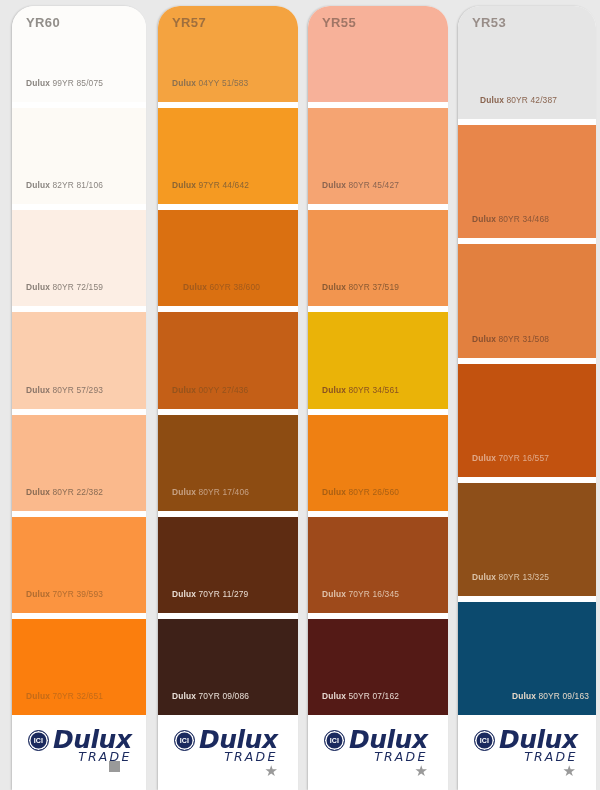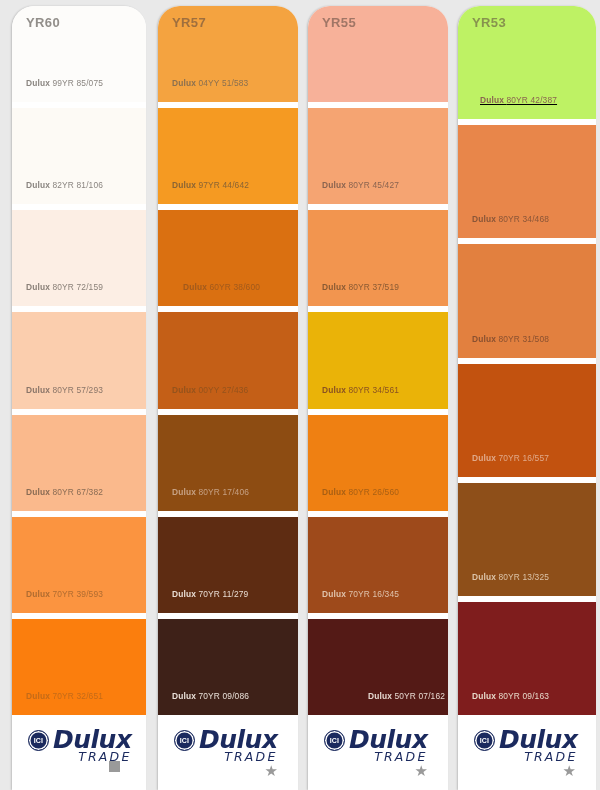--- a/index.html
+++ b/index.html
@@ -177,21 +177,21 @@
           <div class="chip" style="background: rgb(253, 250, 245);">
             <div class="chip-label" style="color: rgb(138, 133, 128);"><span class="brand">Dulux</span> <span>82YR 81/106</span></div>
           </div>
           <div class="chip" style="background: rgb(252, 238, 228);">
             <div class="chip-label" style="color: rgb(138, 128, 120);"><span class="brand">Dulux</span> <span>80YR 72/159</span></div>
           </div>
           <div class="chip" style="background: rgb(251, 206, 174);">
             <div class="chip-label" style="color: rgb(138, 117, 104);"><span class="brand">Dulux</span> <span>80YR 57/293</span></div>
           </div>
           <div class="chip" style="background: rgb(250, 185, 140);">
-            <div class="chip-label" style="color: rgb(138, 108, 84);"><span class="brand">Dulux</span> <span>80YR 67/382</span></div>
+            <div class="chip-label" style="color: rgb(138, 108, 84);"><span class="brand">Dulux</span> <span>80YR 22/382</span></div>
           </div>
           <div class="chip" style="background: rgb(251, 148, 64);">
             <div class="chip-label" style="color: rgb(176, 108, 48);"><span class="brand">Dulux</span> <span>70YR 39/593</span></div>
           </div>
           <div class="chip" style="background: rgb(251, 126, 13);">
             <div class="chip-label" style="color: rgb(196, 107, 24);"><span class="brand">Dulux</span> <span>70YR 32/651</span></div>
           </div>
         </div>
         <div class="footer">
           <div class="logo">
@@ -258,55 +258,55 @@
           <div class="chip" style="background: #eab308;">
             <div class="chip-label" style="color: rgb(138, 82, 34);"><span class="brand">Dulux</span> <span>80YR 34/561</span></div>
           </div>
           <div class="chip" style="background: rgb(239, 128, 18);">
             <div class="chip-label" style="color: rgb(168, 95, 20);"><span class="brand">Dulux</span> <span>80YR 26/560</span></div>
           </div>
           <div class="chip" style="background: rgb(158, 74, 27);">
             <div class="chip-label" style="color: rgb(223, 194, 171);"><span class="brand">Dulux</span> <span>70YR 16/345</span></div>
           </div>
           <div class="chip" style="background: rgb(84, 26, 22);">
-            <div class="chip-label" style="color: rgb(230, 216, 208); margin-left: 46px;"><span class="brand">Dulux</span> <span>50YR 07/162</span></div>
+            <div class="chip-label" style="color: rgb(230, 216, 208);"><span class="brand">Dulux</span> <span>50YR 07/162</span></div>
           </div>
         </div>
         <div class="footer">
           <div class="logo">
             <div class="ici">ICI</div>
             <div class="wordmark">
               <span class="wm-main">Dulux</span>
               <span class="wm-sub">TRADE</span>
             </div>
           </div>
           <div class="mark">★</div>
         </div>
       </div>
     </div>
     <div class="col col-3">
       <div class="col-inner">
         <div class="chips">
-          <div class="chip first" style="background: #bef264; text-decoration: underline;">
+          <div class="chip first" style="background: #e5e5e5;">
             <div class="chip-head" style="color: rgba(90, 70, 60, 0.55);">YR53</div>
             <div class="chip-label" style="color: rgb(138, 101, 80); margin-left: 8px;"><span class="brand">Dulux</span> <span>80YR 42/387</span></div>
           </div>
           <div class="chip" style="background: rgb(232, 134, 74);">
             <div class="chip-label" style="color: rgb(138, 86, 56);"><span class="brand">Dulux</span> <span>80YR 34/468</span></div>
           </div>
           <div class="chip" style="background: rgb(226, 128, 63);">
             <div class="chip-label" style="color: rgb(138, 80, 48);"><span class="brand">Dulux</span> <span>80YR 31/508</span></div>
           </div>
           <div class="chip" style="background: rgb(194, 82, 15);">
             <div class="chip-label" style="color: rgb(224, 169, 138);"><span class="brand">Dulux</span> <span>70YR 16/557</span></div>
           </div>
           <div class="chip" style="background: rgb(142, 79, 25);">
             <div class="chip-label" style="color: rgb(220, 195, 168);"><span class="brand">Dulux</span> <span>80YR 13/325</span></div>
           </div>
-          <div class="chip" style="background: #7f1d1d;">
+          <div class="chip" style="background: #0c4a6e; padding-left: 40px;">
             <div class="chip-label" style="color: rgb(230, 216, 200);"><span class="brand">Dulux</span> <span>80YR 09/163</span></div>
           </div>
         </div>
         <div class="footer">
           <div class="logo">
             <div class="ici">ICI</div>
             <div class="wordmark">
               <span class="wm-main">Dulux</span>
               <span class="wm-sub">TRADE</span>
             </div>

